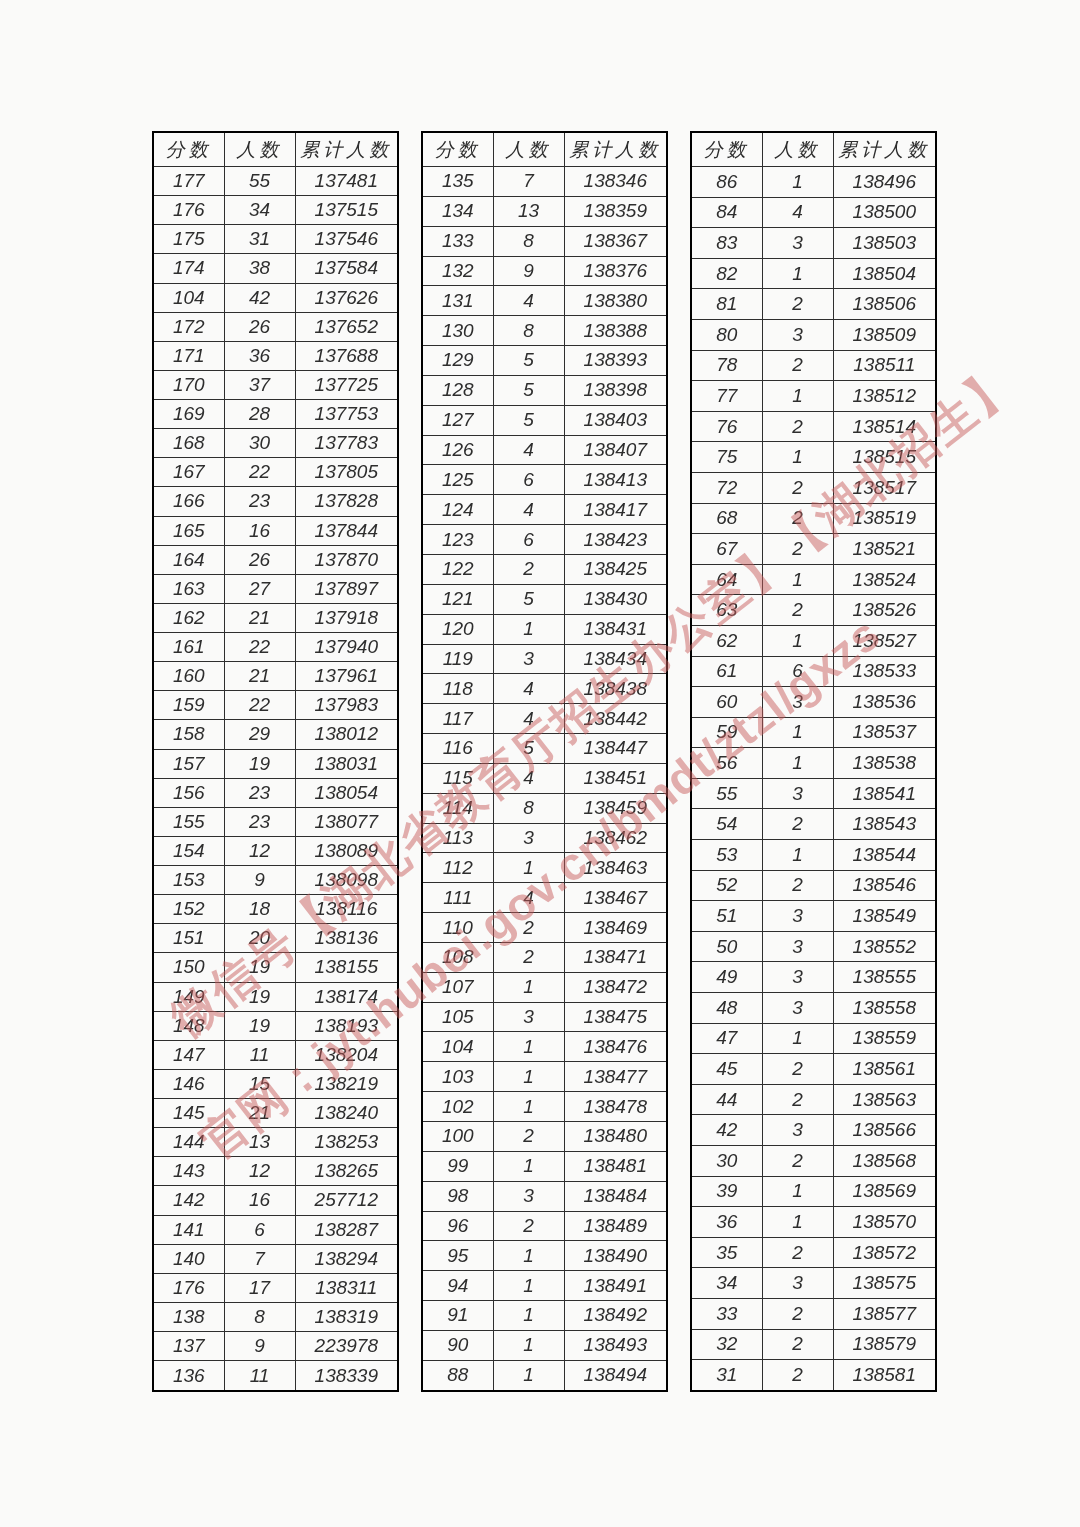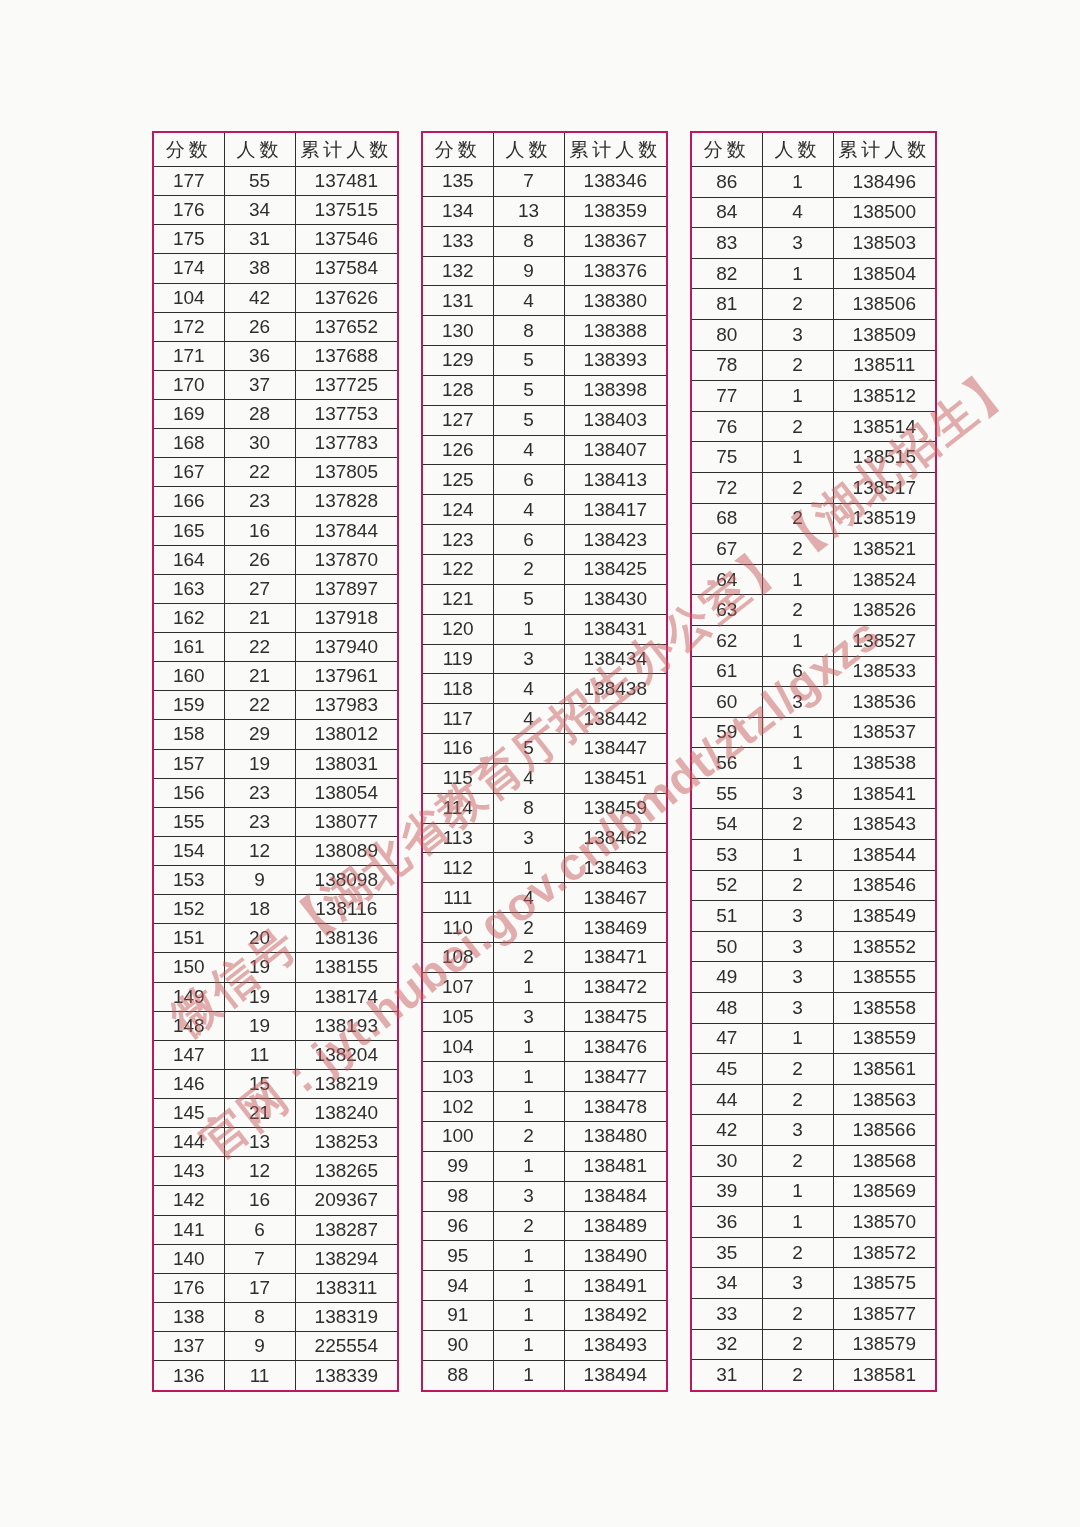--- a/index.html
+++ b/index.html
@@ -29,21 +29,21 @@
   table.score-table th,
   table.score-table td {
     border: 1px solid #2e2e2e;
     text-align: center;
     vertical-align: middle;
     padding: 0;
     color: #2e2e2e;
     font-size: 19px;
     overflow: hidden;
   }
-  table.score-table { border: 2px solid #be185d; }
+  table.score-table { border: 2px solid #000000; font-style: italic; }
   table.score-table thead th {
     height: 33px;
     font-weight: 400;
     letter-spacing: 4px;
     font-size: 19px;
   }
   table.score-table col.c-score { width: 29%; }
   table.score-table col.c-count { width: 29%; }
   table.score-table col.c-cum   { width: 42%; }
   .watermark {
@@ -263,21 +263,21 @@
           <td>138253</td>
         </tr>
         <tr>
           <td>143</td>
           <td>12</td>
           <td>138265</td>
         </tr>
         <tr>
           <td>142</td>
           <td>16</td>
-          <td>209367</td>
+          <td>257712</td>
         </tr>
         <tr>
           <td>141</td>
           <td>6</td>
           <td>138287</td>
         </tr>
         <tr>
           <td>140</td>
           <td>7</td>
           <td>138294</td>
@@ -288,21 +288,21 @@
           <td>138311</td>
         </tr>
         <tr>
           <td>138</td>
           <td>8</td>
           <td>138319</td>
         </tr>
         <tr>
           <td>137</td>
           <td>9</td>
-          <td>225554</td>
+          <td>223978</td>
         </tr>
         <tr>
           <td>136</td>
           <td>11</td>
           <td>138339</td>
         </tr>
       </tbody>
   </table>
 
   <table class="score-table t2">

